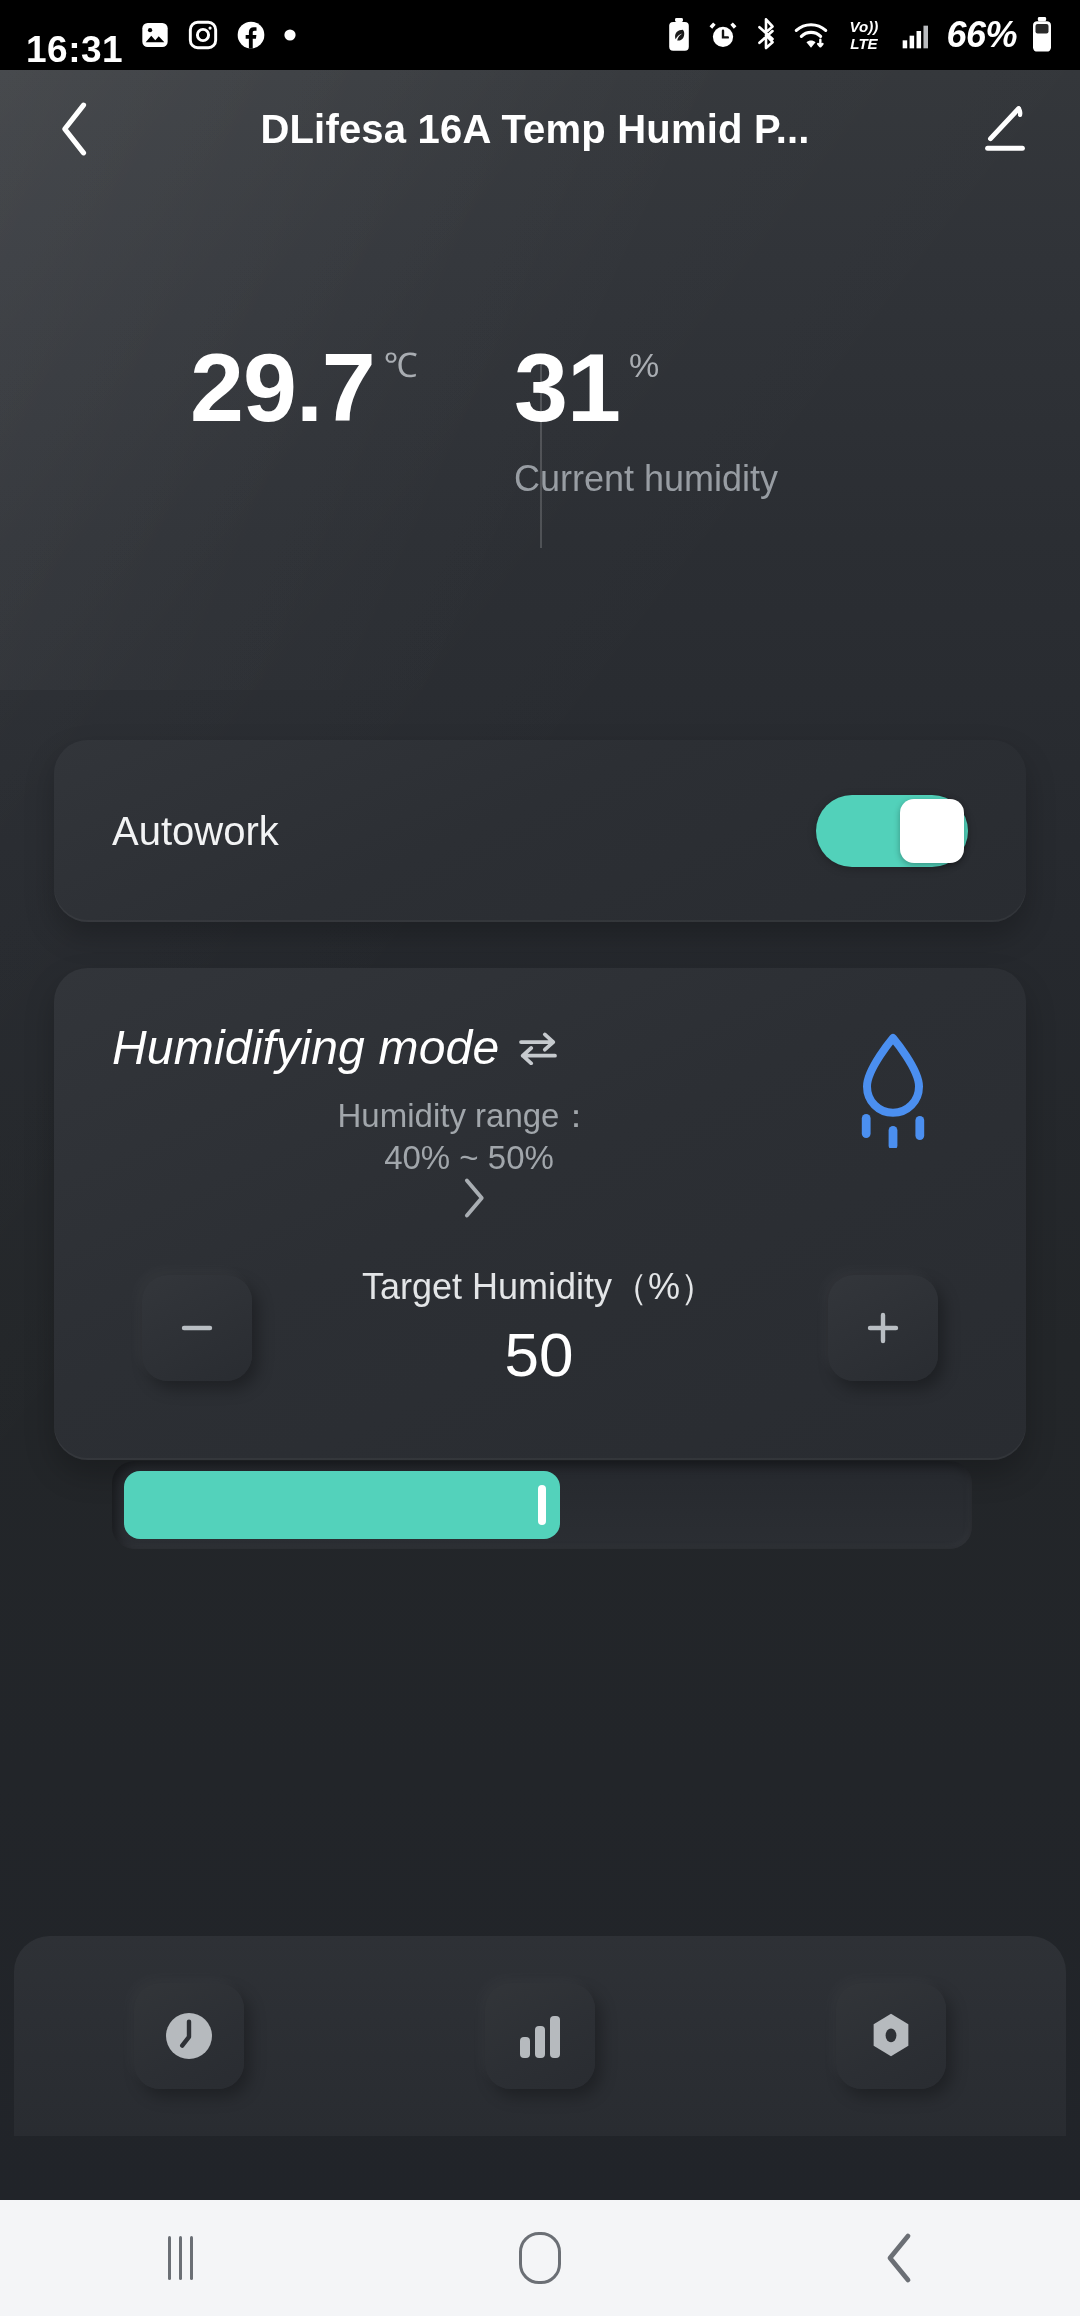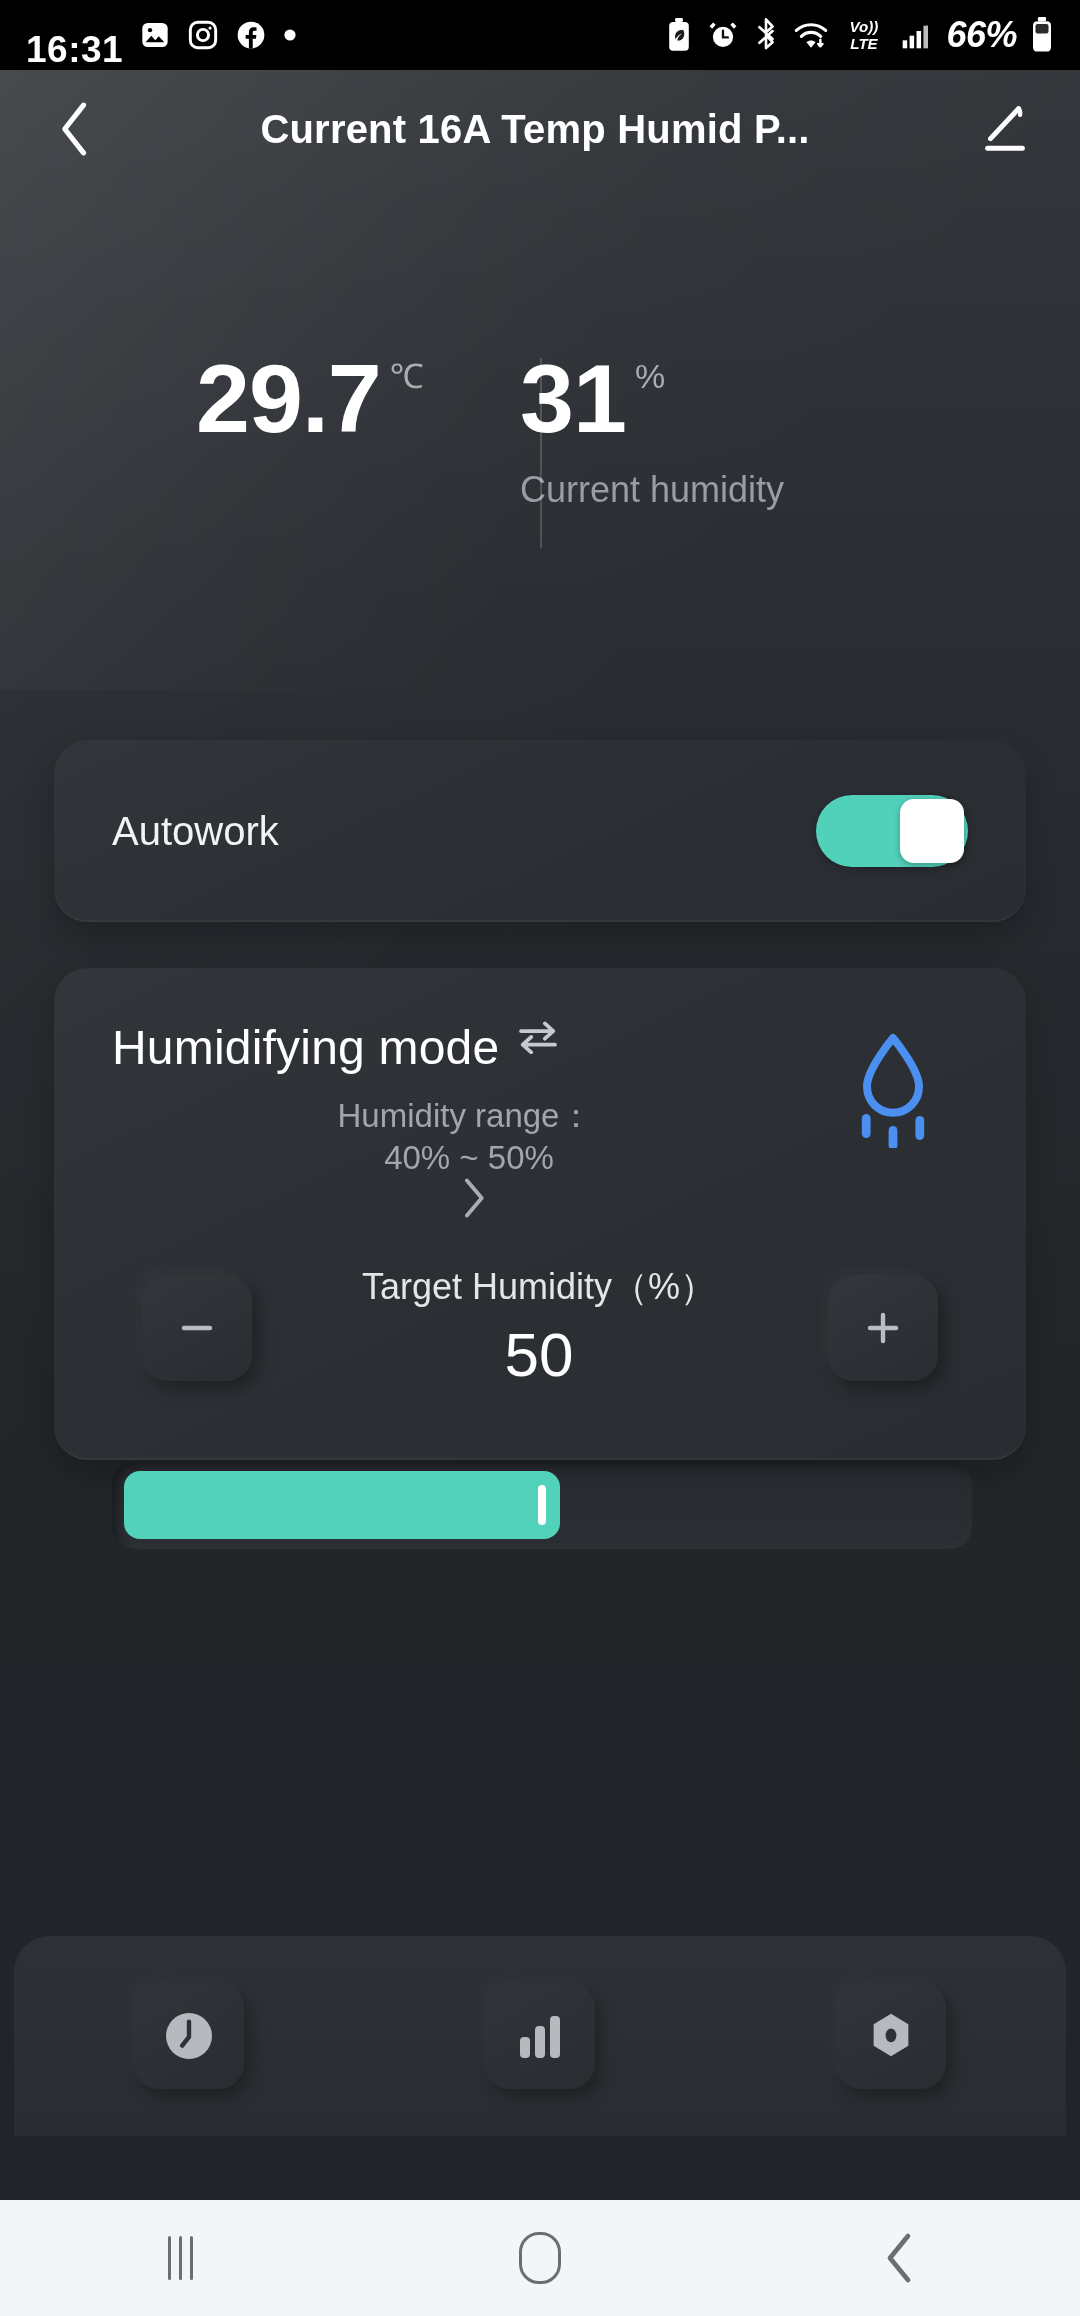--- a/index.html
+++ b/index.html
@@ -96,25 +96,24 @@
     padding-right: 10px;
   }
   .edit-btn {
     width: 70px; height: 70px;
     display: flex; align-items: center; justify-content: center;
   }
 
   
   .readouts {
     position: absolute;
-    top: 340px; left: 6px;
+    top: 340px; left: 0;
     width: 918px;
     height: 260px;
     display: flex;
-    margin-top: 11px;
   }
   .readout {
     position: relative;
     width: 50%;
     padding-left: 190px;
   }
   .readout.right { padding-left: 55px; }
   .readout-value-row {
     display: flex;
     align-items: flex-start;
@@ -198,22 +197,23 @@
     height: 492px;
     padding: 52px 58px 0 58px;
   }
   .mode-head {
     display: flex;
     align-items: flex-start;
   }
   .mode-head-text { flex: 1; }
   .mode-title-row {
     display: flex;
-    align-items: flex-start;
+    align-items: center;
     gap: 16px;
+    font-style: italic;
   }
   .mode-title {
     color: #ffffff;
     font-size: 48px;
     letter-spacing: 0.2px;
   }
   .mode-sub-row {
     display: flex;
     align-items: center;
     margin-top: 19px;
@@ -467,21 +467,21 @@
   <div class="app-bg"></div>
 
   <div class="appbar">
     <div class="back-btn">
       <span class="ic">
         <svg width="44" height="58" viewBox="0 0 22 34">
             <path d="M16 3L5 17l11 14" stroke="#fff" stroke-width="3" fill="none" stroke-linecap="round" stroke-linejoin="round"></path>
           </svg>
       </span>
     </div>
-    <div class="app-title">Current 16A Temp Humid P...</div>
+    <div class="app-title">DLifesa 16A Temp Humid P...</div>
     <div class="edit-btn">
       <span class="ic">
         <svg width="54" height="54" viewBox="0 0 28 28">
             <path d="M21 3.5L6.5 19" stroke="#fff" stroke-width="2.6" stroke-linecap="round"></path>
             <path d="M21.2 3.4c.6 1.2.9 2.3.6 3.3" stroke="#fff" stroke-width="2.2" fill="none" stroke-linecap="round"></path>
             <path d="M5 24h18" stroke="#fff" stroke-width="2.6" stroke-linecap="round"></path>
           </svg>
       </span>
     </div>
   </div>

